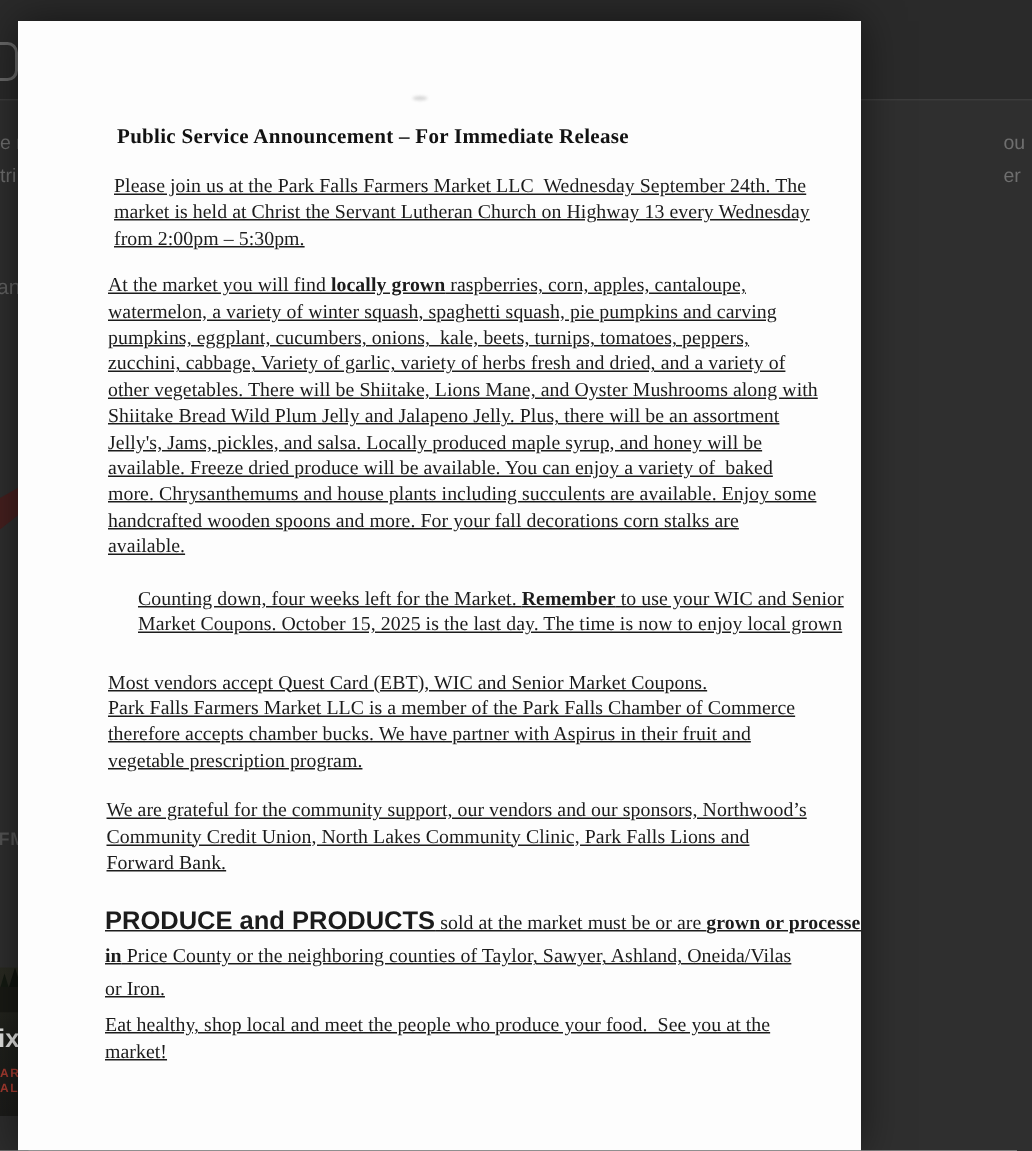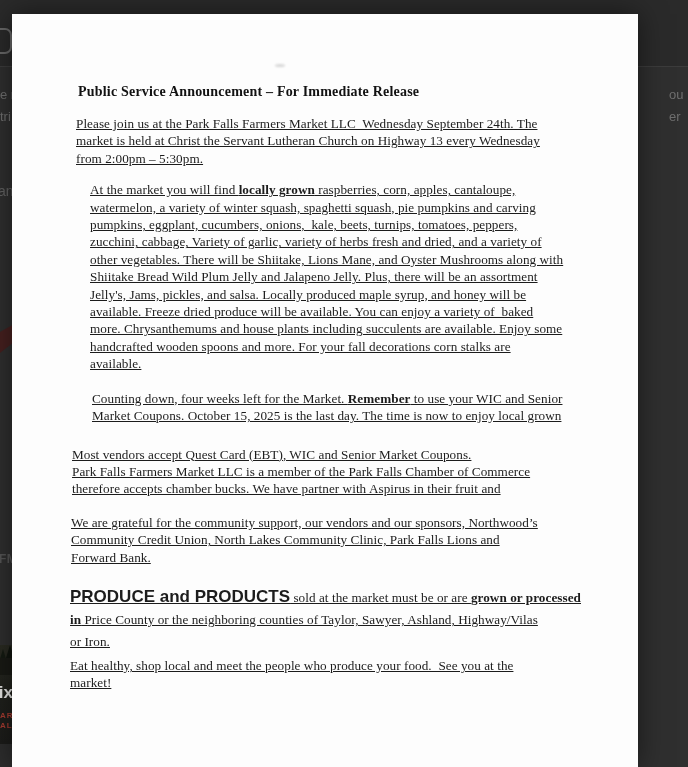--- a/index.html
+++ b/index.html
@@ -44,37 +44,37 @@
     font-family:"Liberation Sans",sans-serif;font-weight:bold;font-size:17px;
   }
   .thumb-red{position:absolute;color:#a83c31;font-family:"Liberation Sans",sans-serif;
     font-weight:bold;font-size:8px;line-height:10px;letter-spacing:1px;}
   .t-r1{left:0;top:66px;}
   .t-r2{left:0;top:76px;}
   .below-thumb{position:absolute;left:0;top:744px;width:19px;height:23px;background:#2d2d2d;}
 
   
   .doc{
-    position:absolute;left:12px;top:14px;width:626px;height:753px;
+    position:absolute;left:12px;top:14px;width:562px;height:753px;
     background:#fdfdfd;box-shadow:0 0 26px rgba(0,0,0,.5);
     overflow:hidden;color:#1c1c1c;
   }
   .smudge{position:absolute;left:263px;top:50px;width:10px;height:3px;
     background:#bdbdbd;border-radius:50%;filter:blur(1px);opacity:.6;}
   .doc-inner{position:absolute;left:60px;top:70px;right:36px;}
   .doc-title{
     font-size:14px;font-weight:bold;color:#121212;margin:0 0 15px 6px;
     letter-spacing:.2px;white-space:pre;
   }
   .para{margin:0 0 14px 0;text-decoration:underline;}
   .line{white-space:pre;font-size:13.2px;line-height:17.4px;letter-spacing:.05px;}
   .b{font-weight:bold;}
   .sans{font-family:"Liberation Sans",sans-serif;font-size:17px;letter-spacing:0;}
   .p1{margin-left:4px;}
-  .p2{margin-left:18px;margin-bottom:17px;}
+  .p2{margin-left:0;margin-bottom:17px;}
   .p3{margin-left:20px;margin-bottom:21px;}
   .p4{margin-left:0;margin-bottom:16px;}
   .p5{margin-left:-1px;margin-bottom:20px;}
   .p6{margin-left:-2px;margin-bottom:4px;}
   .p6 .line{line-height:22px;}
   .p7{margin-left:-2px;margin-bottom:0;}
 </style>
 </head>
 <body>
 
@@ -127,29 +127,30 @@
           <div class="line"><span>available.</span></div>
         </div>
         <div class="para p3">
           <div class="line"><span>Counting down, four weeks left for the Market. </span><span class="b">Remember</span><span> to use your WIC and Senior</span></div>
           <div class="line"><span>Market Coupons. October 15, 2025 is the last day. The time is now to enjoy local grown</span></div>
         </div>
         <div class="para p4">
           <div class="line"><span>Most vendors accept Quest Card (EBT), WIC and Senior Market Coupons.</span></div>
           <div class="line"><span>Park Falls Farmers Market LLC is a member of the Park Falls Chamber of Commerce</span></div>
           <div class="line"><span>therefore accepts chamber bucks. We have partner with Aspirus in their fruit and</span></div>
+          <div class="line"><span>vegetable prescription program.</span></div>
         </div>
         <div class="para p5">
           <div class="line"><span>We are grateful for the community support, our vendors and our sponsors, Northwood’s</span></div>
           <div class="line"><span>Community Credit Union, North Lakes Community Clinic, Park Falls Lions and</span></div>
           <div class="line"><span>Forward Bank.</span></div>
         </div>
         <div class="para p6">
           <div class="line"><span class="b sans">PRODUCE and PRODUCTS</span><span> sold at the market must be or are </span><span class="b">grown or processed</span></div>
-          <div class="line"><span class="b">in</span><span> Price County or the neighboring counties of Taylor, Sawyer, Ashland, Highway/Vilas</span></div>
+          <div class="line"><span class="b">in</span><span> Price County or the neighboring counties of Taylor, Sawyer, Ashland, Oneida/Vilas</span></div>
           <div class="line"><span>or Iron.</span></div>
         </div>
         <div class="para p7">
           <div class="line"><span>Eat healthy, shop local and meet the people who produce your food.  See you at the</span></div>
           <div class="line"><span>market!</span></div>
         </div>
       </div>
   </div>
 </div>
 

